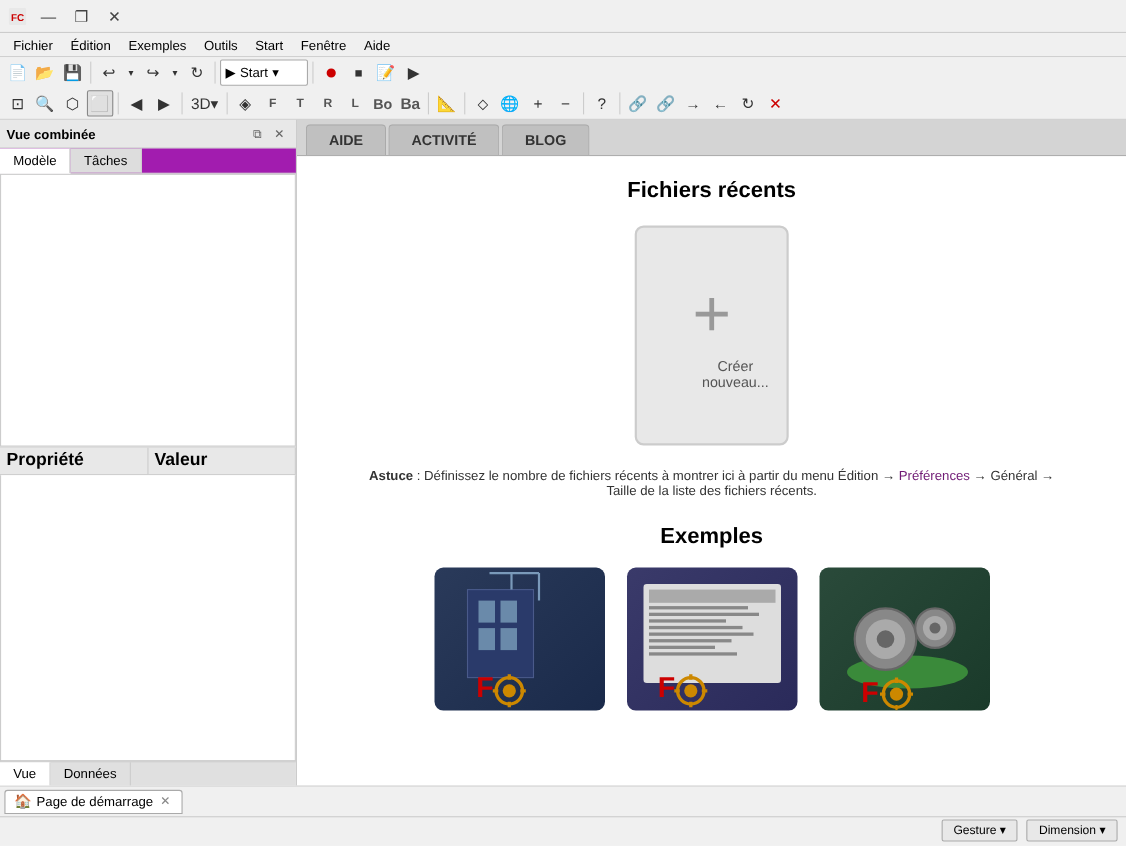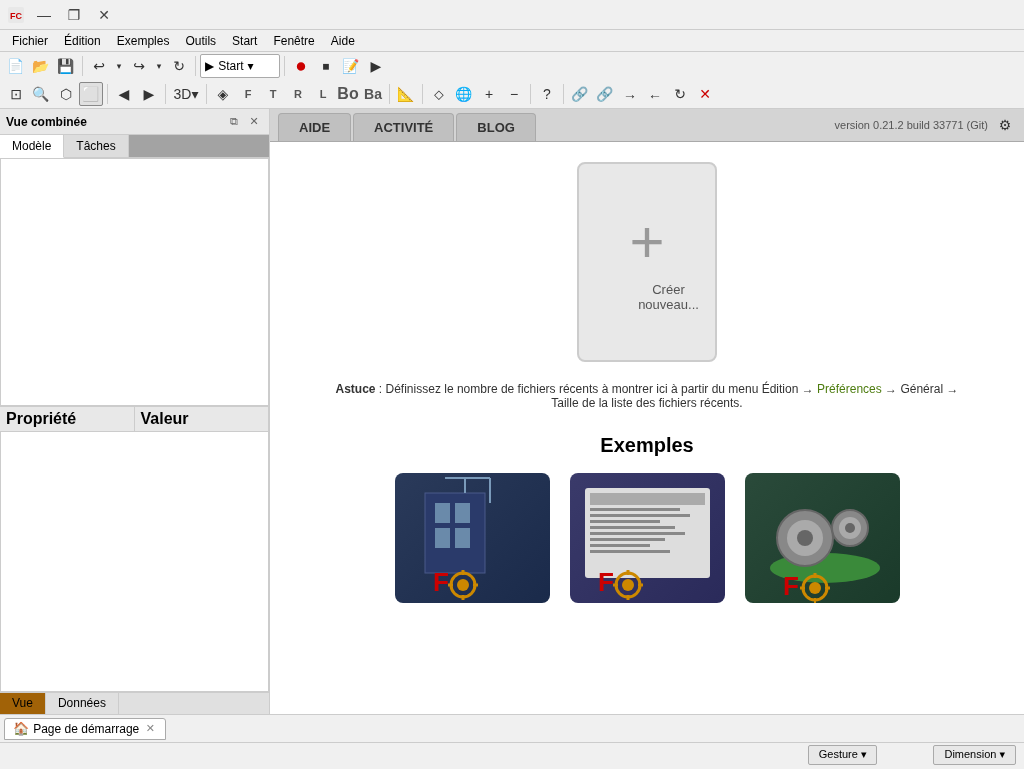--- a/index.html
+++ b/index.html
@@ -103,21 +103,21 @@
     .panel-header-btns { display: flex; gap: 2px; }
     .panel-hbtn {
       width: 18px; height: 18px;
       border: none; background: transparent;
       cursor: pointer; font-size: 11px; color: #666;
       display: flex; align-items: center; justify-content: center;
     }
 
     .panel-tabs {
       display: flex;
-      background: #a3a3a3;
+      background: #a21caf;
       border-bottom: 1px solid #ccc;
       align-items: center;
     }
     .panel-tab {
       padding: 4px 12px;
       font-size: 12px;
       cursor: pointer;
       border-right: 1px solid #ccc;
       background: #ddd;
     }
@@ -250,21 +250,21 @@
     
     .hint-text {
       font-size: 12px;
       text-align: center;
       color: #333;
       margin-bottom: 24px;
       max-width: 640px;
       margin-left: auto;
       margin-right: auto;
     }
-    .hint-text a { color: #4d7c0f; text-decoration: none; }
+    .hint-text a { color: #701a75; text-decoration: none; }
 
     
     .examples-title {
       font-size: 20px;
       font-weight: bold;
       text-align: center;
       margin-bottom: 16px;
     }
     .examples-row {
       display: flex;
@@ -334,37 +334,37 @@
       gap: 8px;
     }
     .status-btn {
       height: 20px;
       padding: 0 10px;
       font-size: 11px;
       border: 1px solid #aaa;
       background: #e8e8e8;
       cursor: pointer;
       border-radius: 2px;
-      display: flex; align-items: center; gap: 4px; margin-left: 48px;
+      display: flex; align-items: center; gap: 4px;
     }
 
     
     .bottom-panel-tabs {
       display: flex;
       background: #e0e0e0;
       border-top: 1px solid #ccc;
       height: 22px;
     }
     .bp-tab {
       padding: 3px 12px;
       font-size: 12px;
       cursor: pointer;
       border-right: 1px solid #ccc;
     }
-    .bp-tab.active { background: #a16207; text-align: right; }
+    .bp-tab.active { background: #ffffff; text-align: right; }
 
     .content-tabs-row {
       display: flex;
       align-items: center;
       background: #d4d4d4;
       border-bottom: 1px solid #aaa;
     }
   </style>
 </head>
 <body>
@@ -427,21 +427,21 @@
     <button class="tb-btn">◀</button>
     <button class="tb-btn">▶</button>
     <div class="tb-sep"></div>
     <button class="tb-btn" style="width:32px;">3D▾</button>
     <div class="tb-sep"></div>
     <button class="tb-btn">◈</button>
     <button class="tb-btn" style="font-size:11px;font-weight:bold;color:#555;">F</button>
     <button class="tb-btn" style="font-size:11px;font-weight:bold;color:#555;">T</button>
     <button class="tb-btn" style="font-size:11px;font-weight:bold;color:#555;">R</button>
     <button class="tb-btn" style="font-size:11px;font-weight:bold;color:#555;">L</button>
-    <button class="tb-btn" style="font-size:16px;font-weight:bold;color:#555;">Bo</button>
+    <button class="tb-btn" style="font-size:13px;font-weight:bold;color:#555;">Bo</button>
     <button class="tb-btn" style="font-size:14px;font-weight:bold;color:#555;">Ba</button>
     <div class="tb-sep"></div>
     <button class="tb-btn">📐</button>
     <div class="tb-sep"></div>
     <button class="tb-btn">⬦</button>
     <button class="tb-btn">🌐</button>
     <button class="tb-btn">+</button>
     <button class="tb-btn">−</button>
     <div class="tb-sep"></div>
     <button class="tb-btn">?</button>
@@ -486,27 +486,24 @@
   </div>
 
   <div class="content-area">
 
     <div class="content-tabs-row">
       <div class="content-tabs" style="flex:1; border-bottom:none; background:transparent;">
         <div class="content-tab">AIDE</div>
         <div class="content-tab">ACTIVITÉ</div>
         <div class="content-tab">BLOG</div>
       </div>
-      <div class="content-version">
-        <span>version 0.21.2 build 33771 (Git)</span>
-        <button class="tb-btn" style="width:22px;height:22px;font-size:14px;">⚙</button>
-      </div>
     </div>
 
     <div class="page-content">
+      <div class="section-title">Fichiers récents</div>
 
       <div class="new-file-card">
         <div class="new-file-plus">+</div>
         <div class="new-file-label">Créer nouveau...</div>
       </div>
 
       <div class="hint-text">
         <strong>Astuce</strong><span> : Définissez le nombre de fichiers récents à montrer ici à partir du menu Édition → </span><a href="#">Préférences</a><span> → Général → Taille de la liste des fichiers récents.</span>
       </div>
 

